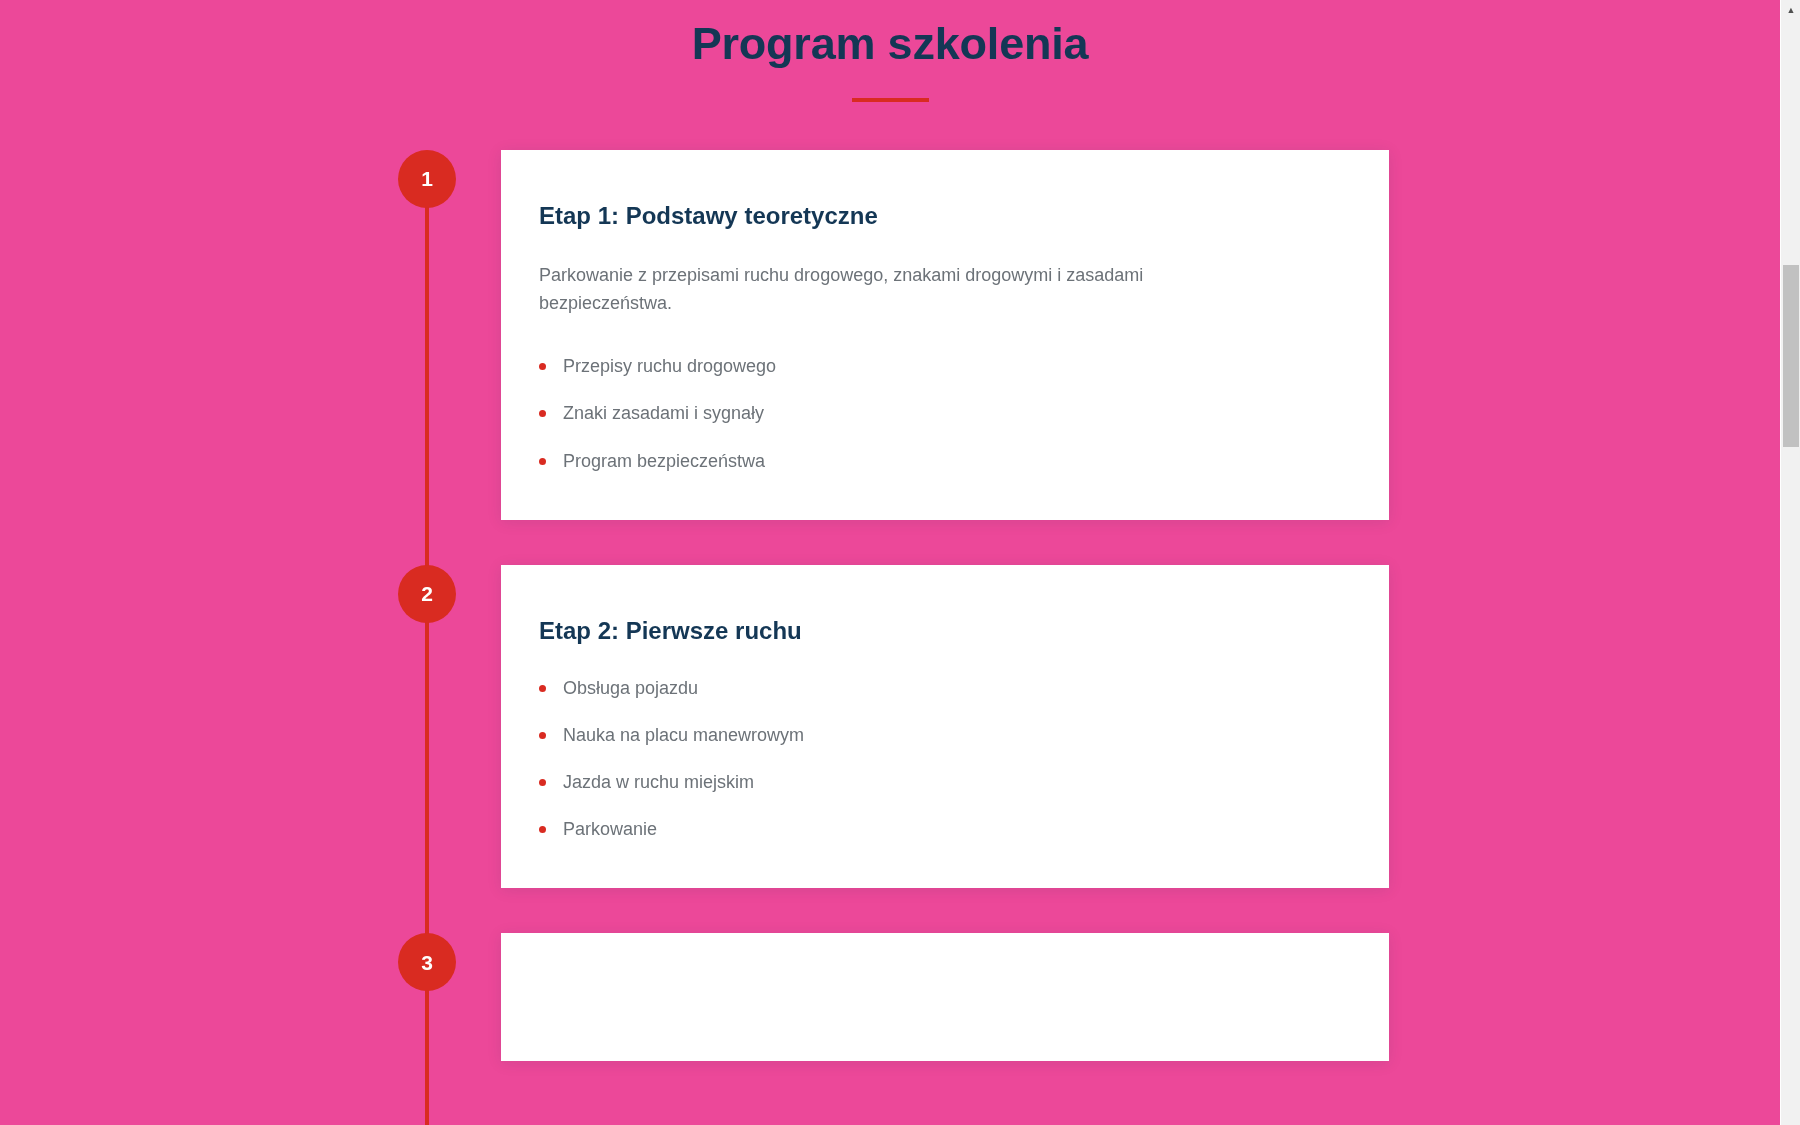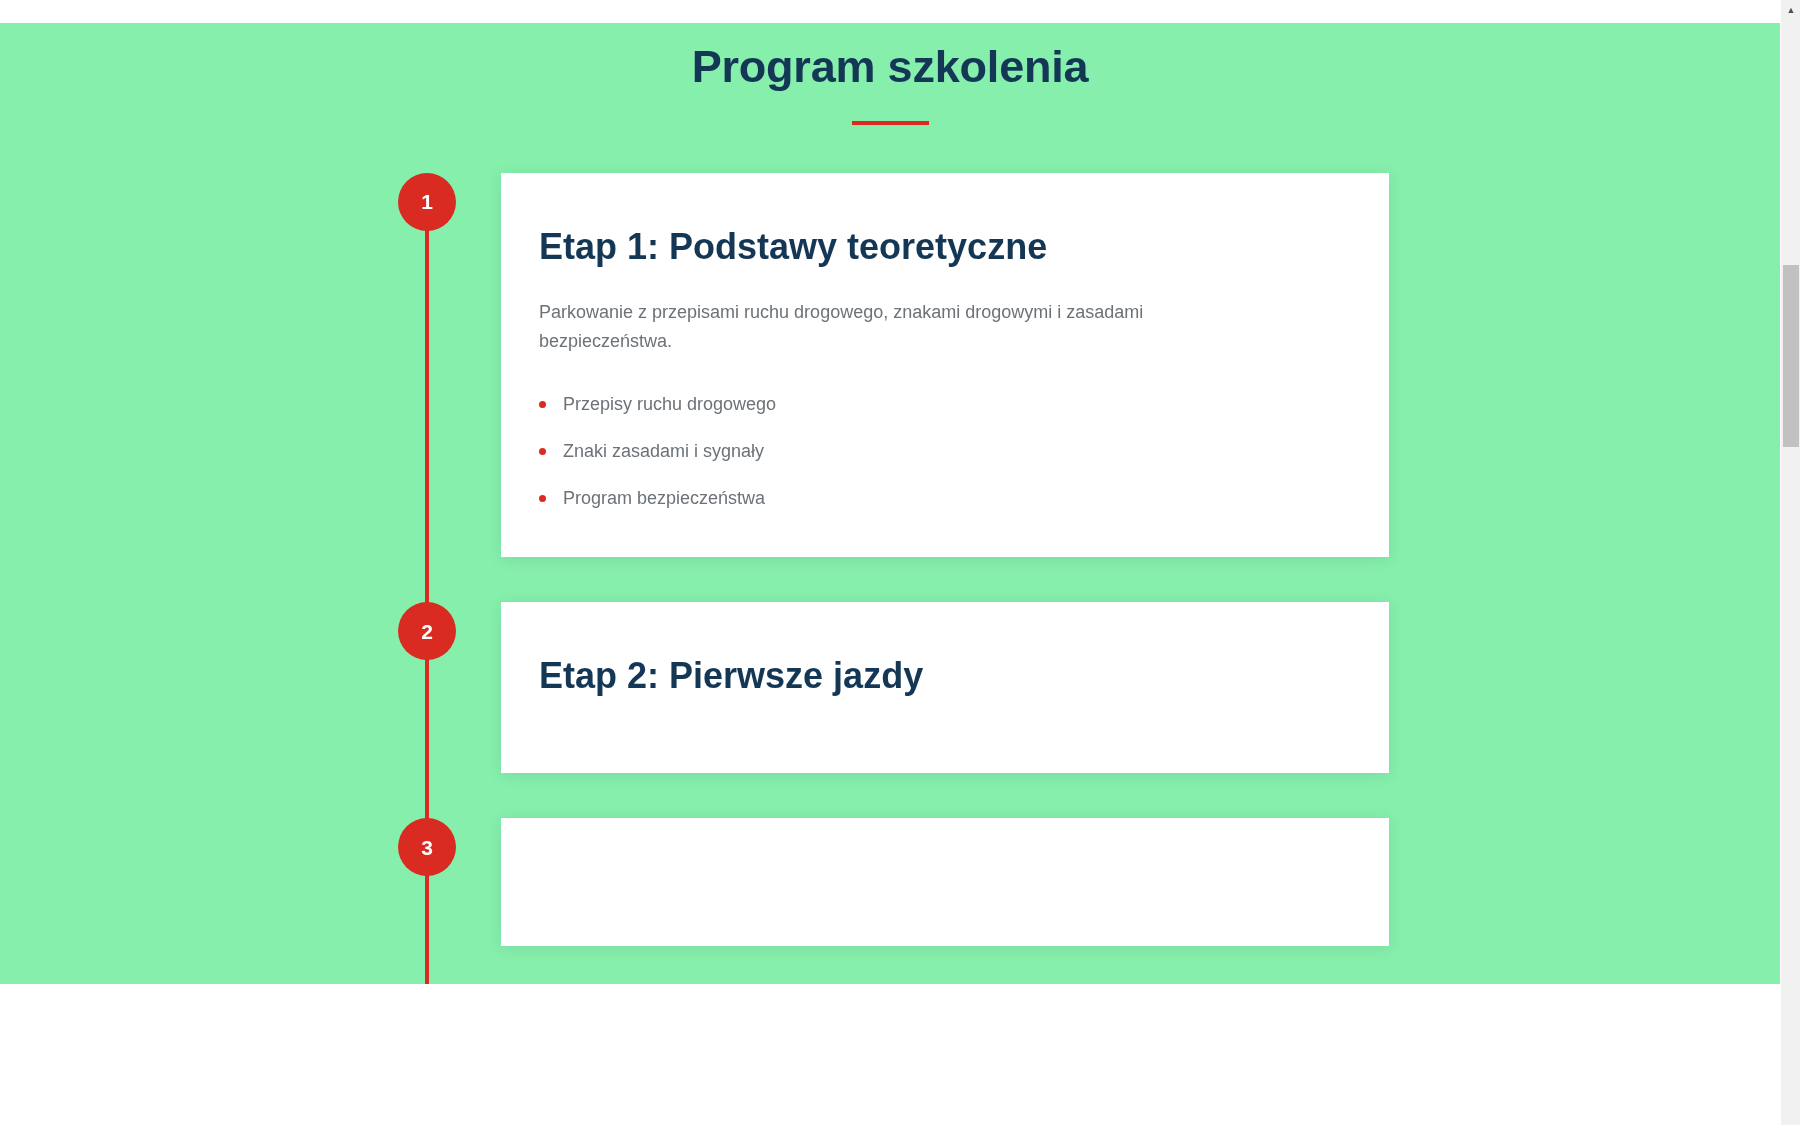--- a/index.html
+++ b/index.html
@@ -18,24 +18,23 @@
     height: 1125px;
     background: #ffffff;
     overflow: hidden;
   }
 
   
   #viewport {
     position: absolute;
     left: 0; top: 0;
     width: 1780px;
-    height: 961px;
-    background: #86efac;
+    height: 1125px;
+    background: #ec4899;
     overflow: hidden;
-    margin-top: 23px;
   }
 
   
   .page-header {
     width: 100%;
     text-align: center;
     padding-top: 18px;
   }
   .page-title {
     font-size: 45px;
@@ -98,21 +97,21 @@
     position: relative;
     z-index: 2;
     margin-left: 45px;
     width: 888px;
     background: #ffffff;
     box-shadow: 0 2px 14px rgba(24, 46, 70, 0.10);
     padding: 52px 38px 46px 38px;
   }
 
   .card-title {
-    font-size: 36px;
+    font-size: 24px;
     font-weight: bold;
     color: #143755;
     line-height: 1.2;
     margin-bottom: 30px;
   }
 
   .card-desc {
     font-size: 18px;
     color: #6c7278;
     line-height: 1.6;
@@ -211,21 +210,39 @@
             </li>
           </ul>
         </div>
       </div>
 
       <div class="timeline-step">
         <div class="step-marker">
           <span>2</span>
         </div>
         <div class="step-card">
-          <h2 class="card-title">Etap 2: Pierwsze jazdy</h2>
+          <h2 class="card-title">Etap 2: Pierwsze ruchu</h2>
+          <ul class="card-list">
+            <li>
+              <span class="bullet"></span>
+              <span>Obsługa pojazdu</span>
+            </li>
+            <li>
+              <span class="bullet"></span>
+              <span>Nauka na placu manewrowym</span>
+            </li>
+            <li>
+              <span class="bullet"></span>
+              <span>Jazda w ruchu miejskim</span>
+            </li>
+            <li>
+              <span class="bullet"></span>
+              <span>Parkowanie</span>
+            </li>
+          </ul>
         </div>
       </div>
 
       <div class="timeline-step">
         <div class="step-marker">
           <span>3</span>
         </div>
         <div class="step-card">
           <h2 class="card-title"></h2>
         </div>

